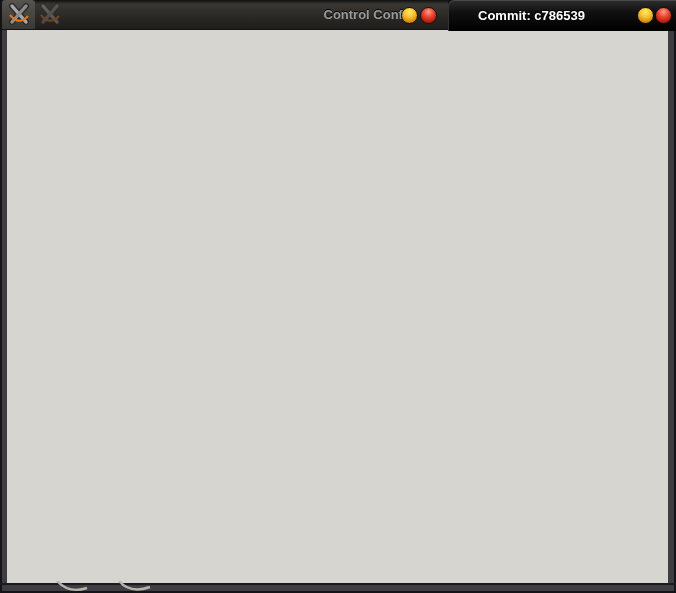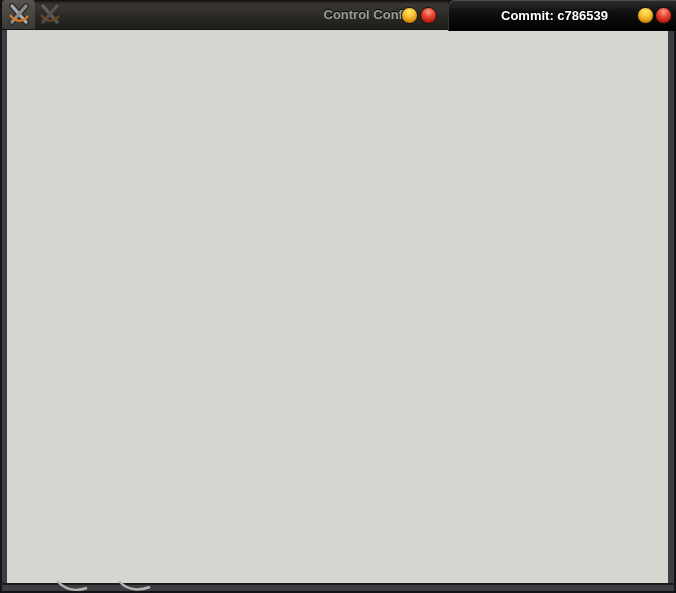--- a/index.html
+++ b/index.html
@@ -26,21 +26,21 @@
     background:linear-gradient(#2e2e2e 0%, #101010 40%, #000 100%);
     border-top-left-radius:7px;
     box-shadow: inset 0 1px 0 #4a4a4a, inset 1px 0 0 #333;
   }
   .title-inactive {
     position:absolute; left:254px; top:7px; width:160px; text-align:center;
     font-size:13px; font-weight:bold; color:#9b9b9b; text-shadow:0 -1px 0 #000;
     white-space:nowrap; overflow:hidden;
   }
   .title-active {
-    position:absolute; left:30px; right:45px; top:8px; text-align:center;
+    position:absolute; left:30px; right:45px; top:8px; 
     font-size:13px; font-weight:bold; color:#fff; text-shadow:0 -1px 1px #000;
     white-space:nowrap;
   }
   .circle-btn {
     position:absolute; width:17px; height:17px; border-radius:50%;
     border:1px solid #141414; box-sizing:border-box; cursor:default;
   }
   .btn-amber { background: radial-gradient(circle at 50% 26%, #ffe96a 0%, #f7c432 38%, #d98d10 72%, #8f5604 100%); }
   .btn-red   { background: radial-gradient(circle at 50% 26%, #ff9b8a 0%, #e84a33 38%, #c01e10 72%, #6f0c02 100%); }
   .app-icon { position:absolute; top:3px; width:22px; height:22px; }

